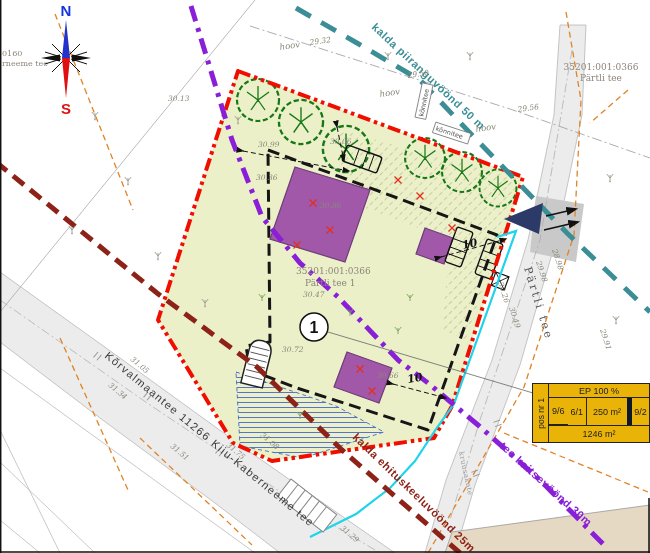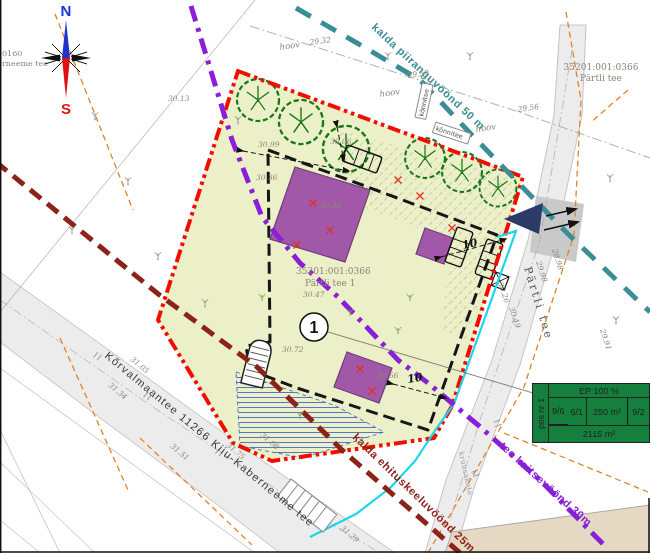--- a/index.html
+++ b/index.html
@@ -15,31 +15,31 @@
   .roadlbl{font-family:"Liberation Sans",sans-serif;font-size:11px;fill:#3a3a3a;letter-spacing:1.4px;}
   .partli{font-size:11px;fill:#555;letter-spacing:2.5px;}
   .krlbl{font-size:7px;fill:#999;letter-spacing:.5px;}
   .tinybox{font-family:"DejaVu Sans",sans-serif;font-size:6.5px;fill:#555;}
   .dim{font-style:italic;font-weight:bold;font-size:11px;fill:#111;}
   .posnum{font-family:"Liberation Sans",sans-serif;font-weight:bold;font-size:16px;fill:#111;}
   .compN{font-family:"Liberation Sans",sans-serif;font-weight:bold;font-size:15px;fill:#1535e0;}
   .compS{font-family:"Liberation Sans",sans-serif;font-weight:bold;font-size:15px;fill:#e01010;}
 
   
-  .postable{position:absolute;left:532px;top:383px;width:116px;height:58px;background:#15803d;
+  .postable{position:absolute;left:532px;top:383px;width:116px;height:58px;background:#eab308;
     border:1.5px solid #222;display:flex;font-size:9px;color:#222;z-index:5;}
   .pos-col{width:15px;border-right:1px solid #222;display:flex;align-items:center;justify-content:center;}
   .pos-col span{writing-mode:vertical-rl;transform:rotate(180deg);white-space:nowrap;font-size:8.5px;}
   .t-main{flex:1;display:flex;flex-direction:column;}
   .t-r1{height:13px;border-bottom:1px solid #222;display:flex;align-items:center;justify-content:center;}
   .t-r2{height:27px;border-bottom:1px solid #222;display:flex;}
   .t-stack{width:37px;border-right:1px solid #222;display:flex;flex-direction:row;}
   .t-stack div{flex:1;display:flex;align-items:center;justify-content:center;}
   .t-stack div:first-child{border-bottom:1px solid #222;}
-  .t-area{width:40px;border-right:1px solid #0f172a;display:flex;align-items:center;justify-content:center;}
+  .t-area{width:40px;border-right:5px solid #0f172a;display:flex;align-items:center;justify-content:center;}
   .t-ratio{flex:1;display:flex;align-items:center;justify-content:center;}
   .t-r3{flex:1;display:flex;align-items:center;justify-content:center;}
 </style>
 </head>
 <body>
 
 <div id="stage">
 <svg id="map" width="650" height="553" viewBox="0 0 650 553">
   <defs>
     <marker id="ah" markerWidth="9" markerHeight="8" refX="6.5" refY="3" orient="auto">
@@ -275,16 +275,16 @@
   <div class="t-main">
     <div class="t-r1">EP 100 %</div>
     <div class="t-r2">
       <div class="t-stack">
         <div>9/6</div>
         <div>6/1</div>
       </div>
       <div class="t-area">250 m²</div>
       <div class="t-ratio">9/2</div>
     </div>
-    <div class="t-r3">2115 m²</div>
+    <div class="t-r3">1246 m²</div>
   </div>
 </div>
 </div>
 
 </body></html>

